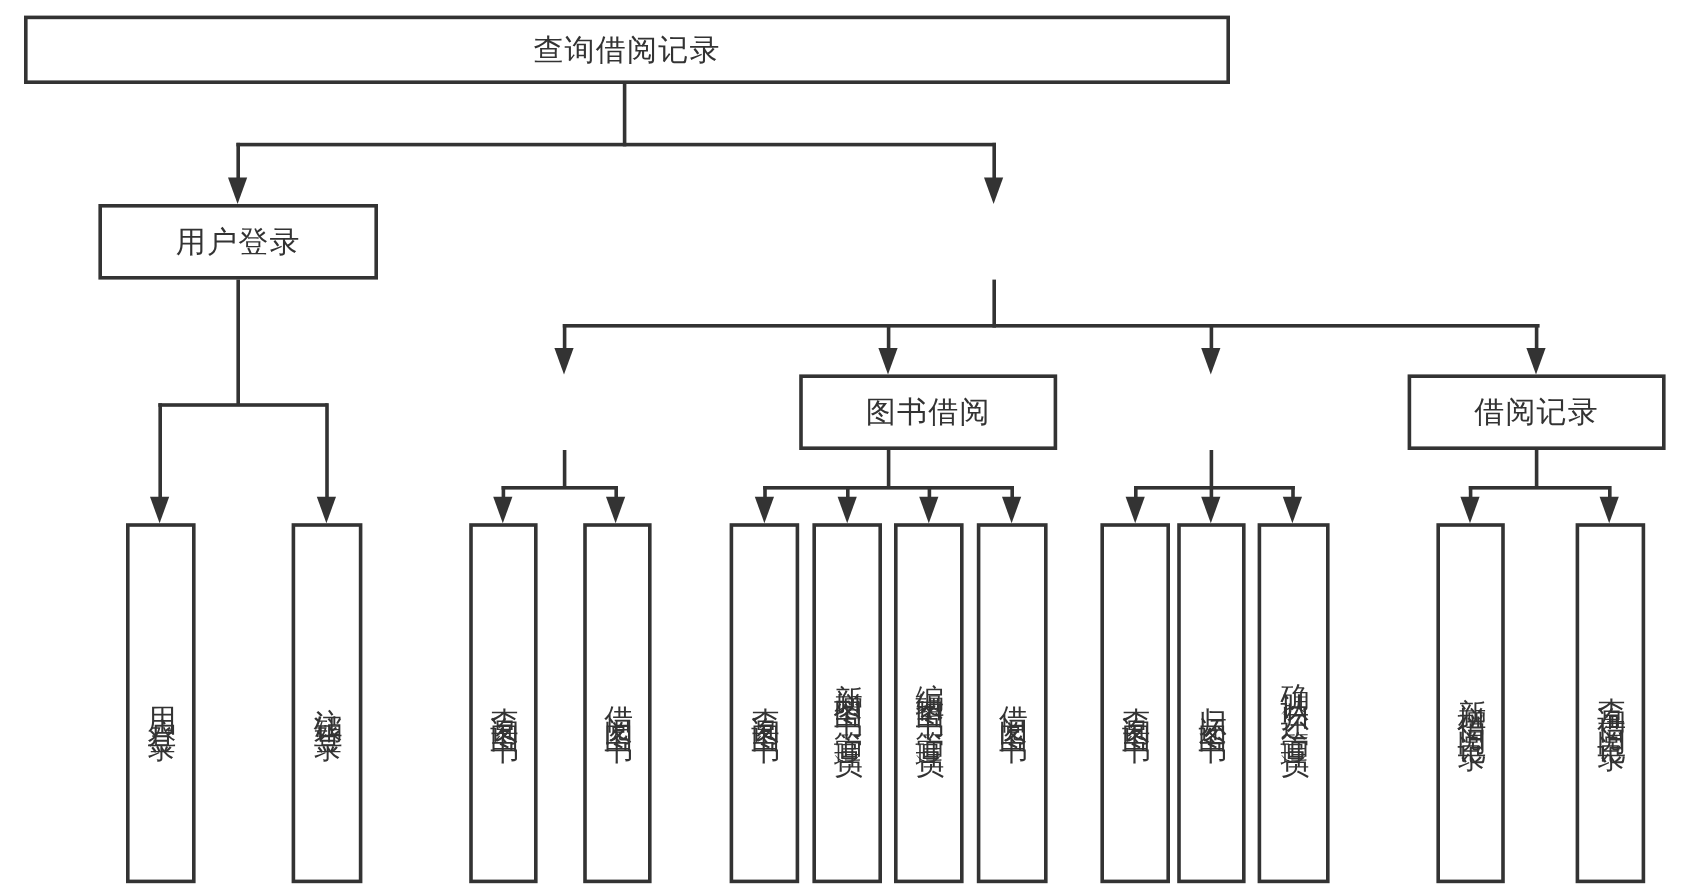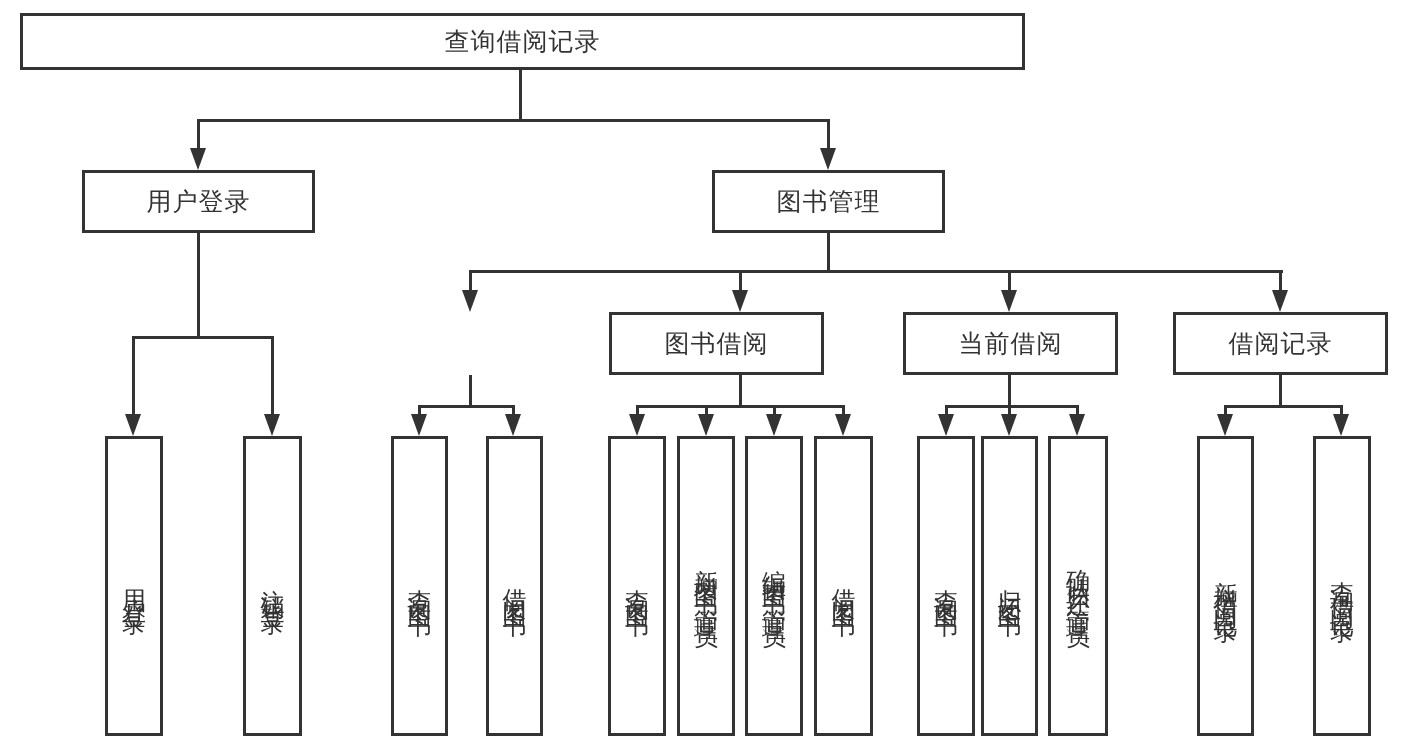--- a/index.html
+++ b/index.html
@@ -52,23 +52,20 @@
   <div class="vl" style="left:519px;top:70px;height:52px"></div>
   <div class="hl" style="left:197px;top:119px;width:633px"></div>
   <div class="vl" style="left:197px;top:119px;height:31px"></div>
   <div class="arw" style="left:198px;top:148px"></div>
   <div class="vl" style="left:827px;top:119px;height:31px"></div>
   <div class="arw" style="left:828px;top:148px"></div>
 
   <div class="hbox" style="left:82px;top:170px;width:233px;height:63px">
     <span>用户登录</span>
   </div>
-  <div class="hbox" style="left:712px;top:170px;width:233px;height:63px">
-    <span>图书管理</span>
-  </div>
 
   <div class="vl" style="left:197px;top:233px;height:105px"></div>
   <div class="hl" style="left:132px;top:336px;width:141px"></div>
   <div class="vl" style="left:132px;top:336px;height:80px"></div>
   <div class="arw" style="left:133px;top:414px"></div>
   <div class="vl" style="left:271px;top:336px;height:80px"></div>
   <div class="arw" style="left:272px;top:414px"></div>
 
   <div class="vbox" style="left:105px;width:58px">
     <span class="lbl">用户登录</span>
@@ -81,25 +78,22 @@
   <div class="hl" style="left:469px;top:270px;width:814px"></div>
   <div class="vl" style="left:469px;top:270px;height:22px"></div>
   <div class="arw" style="left:470px;top:290px"></div>
   <div class="vl" style="left:739px;top:270px;height:22px"></div>
   <div class="arw" style="left:740px;top:290px"></div>
   <div class="vl" style="left:1008px;top:270px;height:22px"></div>
   <div class="arw" style="left:1009px;top:290px"></div>
   <div class="vl" style="left:1279px;top:270px;height:22px"></div>
   <div class="arw" style="left:1280px;top:290px"></div>
 
-  <div class="hbox" style="left:609px;top:312px;width:215px;height:63px">
+  <div class="hbox" style="left:666px;top:312px;width:215px;height:63px">
     <span>图书借阅</span>
-  </div>
-  <div class="hbox" style="left:903px;top:312px;width:215px;height:63px">
-    <span>当前借阅</span>
   </div>
   <div class="hbox" style="left:1173px;top:312px;width:215px;height:63px">
     <span>借阅记录</span>
   </div>
 
   <div class="vl" style="left:469px;top:375px;height:32px"></div>
   <div class="hl" style="left:418px;top:405px;width:97px"></div>
   <div class="vl" style="left:418px;top:405px;height:10px"></div>
   <div class="arw" style="left:419px;top:414px"></div>
   <div class="vl" style="left:512px;top:405px;height:10px"></div>

